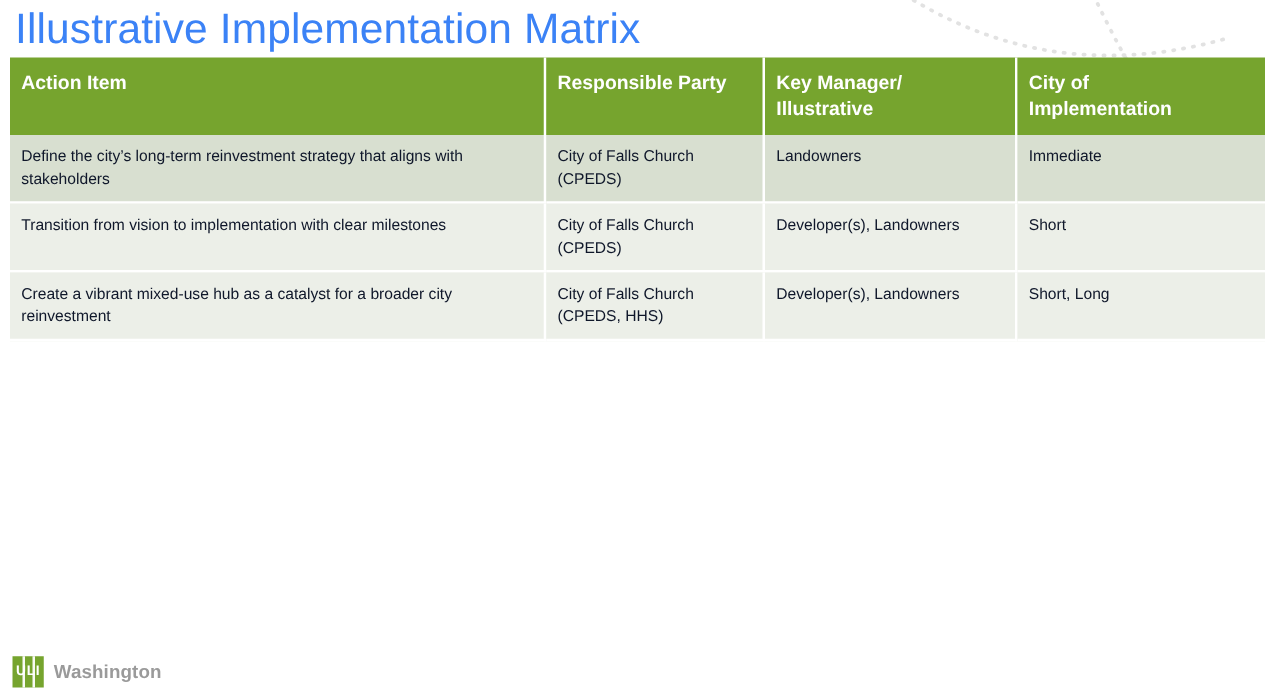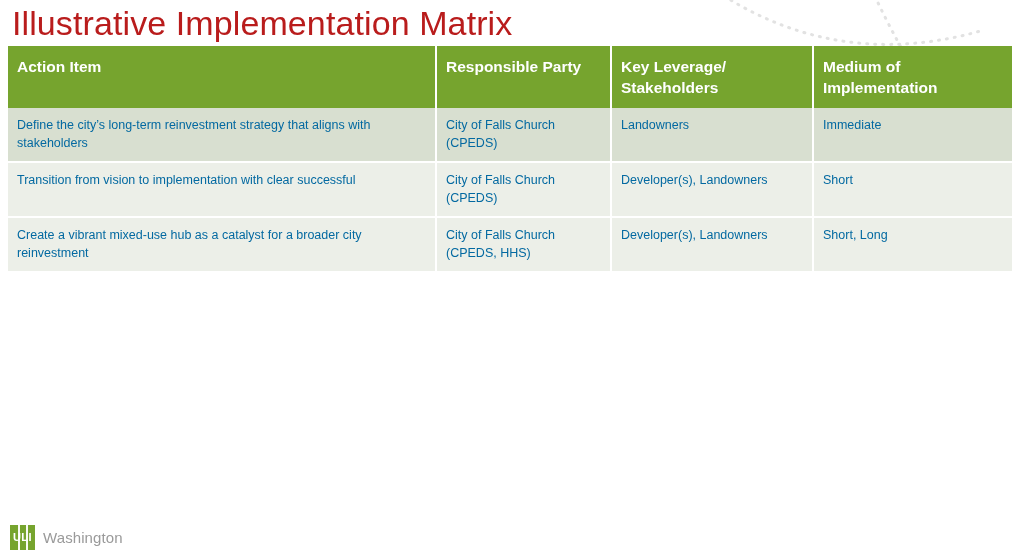--- a/index.html
+++ b/index.html
@@ -36,21 +36,21 @@
   }
 
   
   .slide-title {
     position: absolute;
     left: 12px;
     top: 2px;
     font-size: 34px;
     line-height: 42px;
     font-weight: 400;
-    color: #b91c1c;
+    color: #3b82f6;
     letter-spacing: 0.1px;
     white-space: nowrap;
     z-index: 2;
   }
 
   
   .matrix-table {
     position: absolute;
     left: 8px;
     top: 46px;
@@ -77,21 +77,21 @@
     padding: 10px 8px 10px 9px;
     height: 62px;
     border-right: 2px solid #ffffff;
     margin-left: 32px;
   }
   .matrix-table thead th:last-child { border-right: none; }
 
   .matrix-table tbody td {
     font-size: 12.5px;
     line-height: 17.5px;
-    color: #0369a1;
+    color: #0f172a;
     vertical-align: top;
     padding: 9px 10px 9px 9px;
     border-right: 2px solid #ffffff;
     border-bottom: 2px solid #ffffff;
   }
   .matrix-table tbody td:last-child { border-right: none; }
 
   .matrix-table tbody tr.odd td  { background: #d8dfd0; }
   .matrix-table tbody tr.even td { background: #ecefe8; }
 
@@ -137,21 +137,21 @@
     width: 1.5px;
     background: #ffffff;
     opacity: 0.95;
   }
   .uli-mark::before { left: 8px; }
   .uli-mark::after  { left: 16px; }
 
   .uli-word {
     color: #9a9a9a;
     font-size: 15px;
-    font-weight: normal;
+    font-weight: bold;
     letter-spacing: 0.1px;
     line-height: 1;
   }
 </style>
 </head>
 <body>
 
 <div id="slide">
 
   <svg class="deco-arcs" viewBox="0 0 430 180" xmlns="http://www.w3.org/2000/svg">
@@ -171,45 +171,45 @@
     </colgroup>
     <thead>
       <tr>
         <th>
           <span class="cell-line">Action Item</span>
         </th>
         <th>
           <span class="cell-line">Responsible Party</span>
         </th>
         <th>
-          <span class="cell-line">Key Leverage/</span>
-          <span class="cell-line">Stakeholders</span>
-        </th>
-        <th>
-          <span class="cell-line">Medium of</span>
+          <span class="cell-line">Key Manager/</span>
+          <span class="cell-line">Illustrative</span>
+        </th>
+        <th>
+          <span class="cell-line">City of</span>
           <span class="cell-line">Implementation</span>
         </th>
       </tr>
     </thead>
     <tbody>
 
       <tr class="odd">
         <td>Define the city’s long-term reinvestment strategy that aligns with stakeholders</td>
         <td>
           <span class="cell-line">City of Falls Church</span>
           <span class="cell-line">(CPEDS)</span>
         </td>
         <td>Landowners</td>
         <td>Immediate</td>
       </tr>
 
 
 
       <tr class="even">
-        <td>Transition from vision to implementation with clear successful</td>
+        <td>Transition from vision to implementation with clear milestones</td>
         <td>
           <span class="cell-line">City of Falls Church</span>
           <span class="cell-line">(CPEDS)</span>
         </td>
         <td>Developer(s), Landowners</td>
         <td>Short</td>
       </tr>
 
 
 

